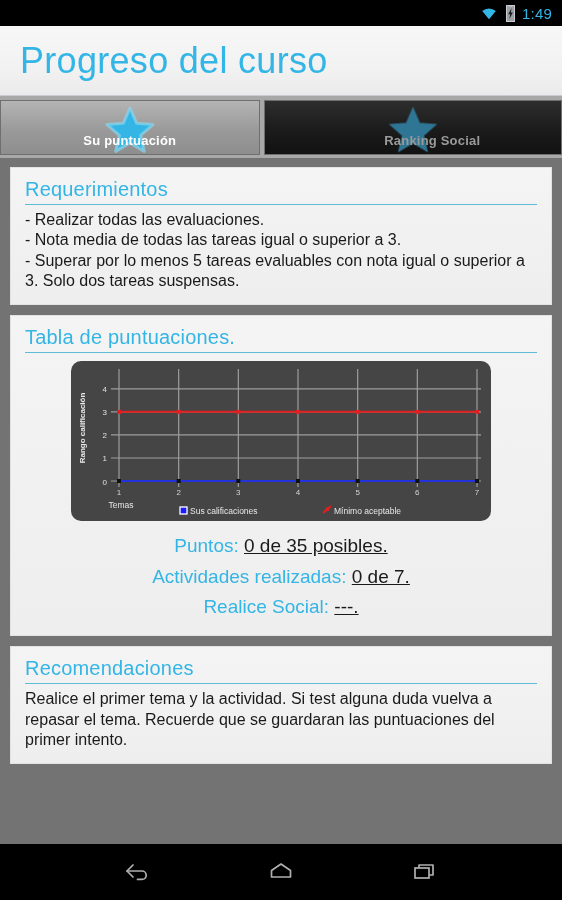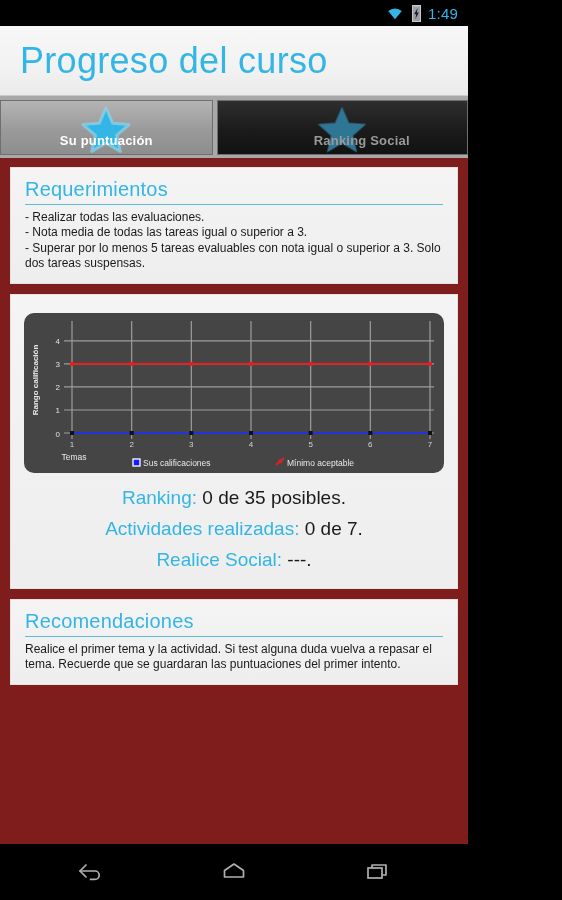--- a/index.html
+++ b/index.html
@@ -2,21 +2,21 @@
 <html><head>
 <meta charset="utf-8">
 <style>
   * { box-sizing: border-box; margin: 0; padding: 0; }
   html, body {
     width: 562px; height: 900px;
     font-family: "Liberation Sans", sans-serif;
     background: #000;
     overflow: hidden;
   }
-  .device { width: 468px; height: 900px; position: relative; display: flex; flex-direction: column; }
+  .device { width: 562px; height: 900px; position: relative; display: flex; flex-direction: column; }
 
   
   .statusbar {
     height: 26px; background: #000; flex: 0 0 26px;
     display: flex; align-items: center; justify-content: flex-end;
     padding-right: 10px; gap: 6px;
   }
   .statusbar .clock {
     color: #33b5e5; font-size: 15px; letter-spacing: .2px;
   }
@@ -57,53 +57,53 @@
     position: absolute; left: 50%; top: 4px; transform: translateX(-50%);
   }
   .tab .tab-label {
     position: relative; z-index: 2; font-size: 13px; letter-spacing: .2px; font-weight: bold;
   }
   .tab.selected .tab-label { color: #ffffff; }
   .tab.unselected .tab-label { color: #9a9a9a; }
 
   
   .content {
-    flex: 1 1 auto; background: #7f1d1d; overflow: hidden;
+    flex: 1 1 auto; background: #737373; overflow: hidden;
     padding: 9px 0 0 0;
   }
   .card {
     background: linear-gradient(to bottom, #f4f4f4 0%, #eeeeee 100%);
     margin: 0 10px 10px 10px;
     padding: 10px 14px 12px 14px;
     border: 1px solid #e2e2e2;
   }
   .card h2 {
     color: #33b5e5; font-size: 20px; font-weight: 400;
     padding-bottom: 3px; margin-bottom: 5px;
     border-bottom: 1px solid #5fbcd8;
     letter-spacing: .2px;
   }
   .card p {
-    font-size: 12px; color: #1a1a1a; line-height: 1.28;
+    font-size: 16px; color: #1a1a1a; line-height: 1.28;
   }
   .card p + p { margin-top: 10px; }
 
   
   .chart-wrap { display: flex; justify-content: center; margin-top: 8px; }
   .chart-box {
     width: 420px; height: 160px; background: #454545;
     border-radius: 10px; position: relative;
   }
   .chart-svg { display: block; }
 
   
   .stats { margin-top: 10px; text-align: center; }
   .stat-line { font-size: 19px; line-height: 1.62; }
   .stat-label { color: #33b5e5; }
-  .stat-value { color: #1a1a1a; }
+  .stat-value { color: #1a1a1a; text-decoration: underline; }
 
   
   .navbar {
     flex: 0 0 56px; background: #000;
     display: flex; align-items: center; justify-content: center; gap: 96px;
   }
   .navbtn { display: flex; align-items: center; justify-content: center; width: 48px; height: 40px; }
 </style>
 </head>
 <body>
@@ -153,20 +153,21 @@
   <div class="content">
 
     <div class="card">
       <h2>Requerimientos</h2>
       <p style="white-space:pre-line">- Realizar todas las evaluaciones.
 - Nota media de todas las tareas igual o superior a 3.
 - Superar por lo menos 5 tareas evaluables con nota igual o superior a 3. Solo dos tareas suspensas.</p>
     </div>
 
     <div class="card">
+      <h2>Tabla de puntuaciones.</h2>
 
       <div class="chart-wrap">
         <div class="chart-box">
           <svg class="chart-svg" id="chart" width="420" height="160" viewBox="0 0 420 160">
               <line x1="48" y1="8" x2="48" y2="126" stroke="#9d9d9d" stroke-width="1.2"></line>
               <line x1="107.66666666666666" y1="8" x2="107.66666666666666" y2="126" stroke="#9d9d9d" stroke-width="1.2"></line>
               <line x1="167.33333333333331" y1="8" x2="167.33333333333331" y2="126" stroke="#9d9d9d" stroke-width="1.2"></line>
               <line x1="227" y1="8" x2="227" y2="126" stroke="#9d9d9d" stroke-width="1.2"></line>
               <line x1="286.66666666666663" y1="8" x2="286.66666666666663" y2="126" stroke="#9d9d9d" stroke-width="1.2"></line>
               <line x1="346.3333333333333" y1="8" x2="346.3333333333333" y2="126" stroke="#9d9d9d" stroke-width="1.2"></line>
@@ -210,21 +211,21 @@
               <text x="119" y="153" fill="#e8e8e8" font-size="8.5">Sus calificaciones</text>
               <path d="M252 152 L260 145" stroke="#e02020" stroke-width="2"></path>
               <rect x="254.5" y="146.5" width="3.5" height="3.5" fill="#e02020"></rect>
               <text x="263" y="153" fill="#e8e8e8" font-size="8.5">Mínimo aceptable</text>
             </svg>
         </div>
       </div>
 
       <div class="stats">
         <div class="stat-line">
-          <span class="stat-label">Ranking:</span>
+          <span class="stat-label">Puntos:</span>
           <span class="stat-value">0 de 35 posibles.</span>
         </div>
         <div class="stat-line">
           <span class="stat-label">Actividades realizadas:</span>
           <span class="stat-value">0 de 7.</span>
         </div>
         <div class="stat-line">
           <span class="stat-label">Realice Social:</span>
           <span class="stat-value">---.</span>
         </div>

